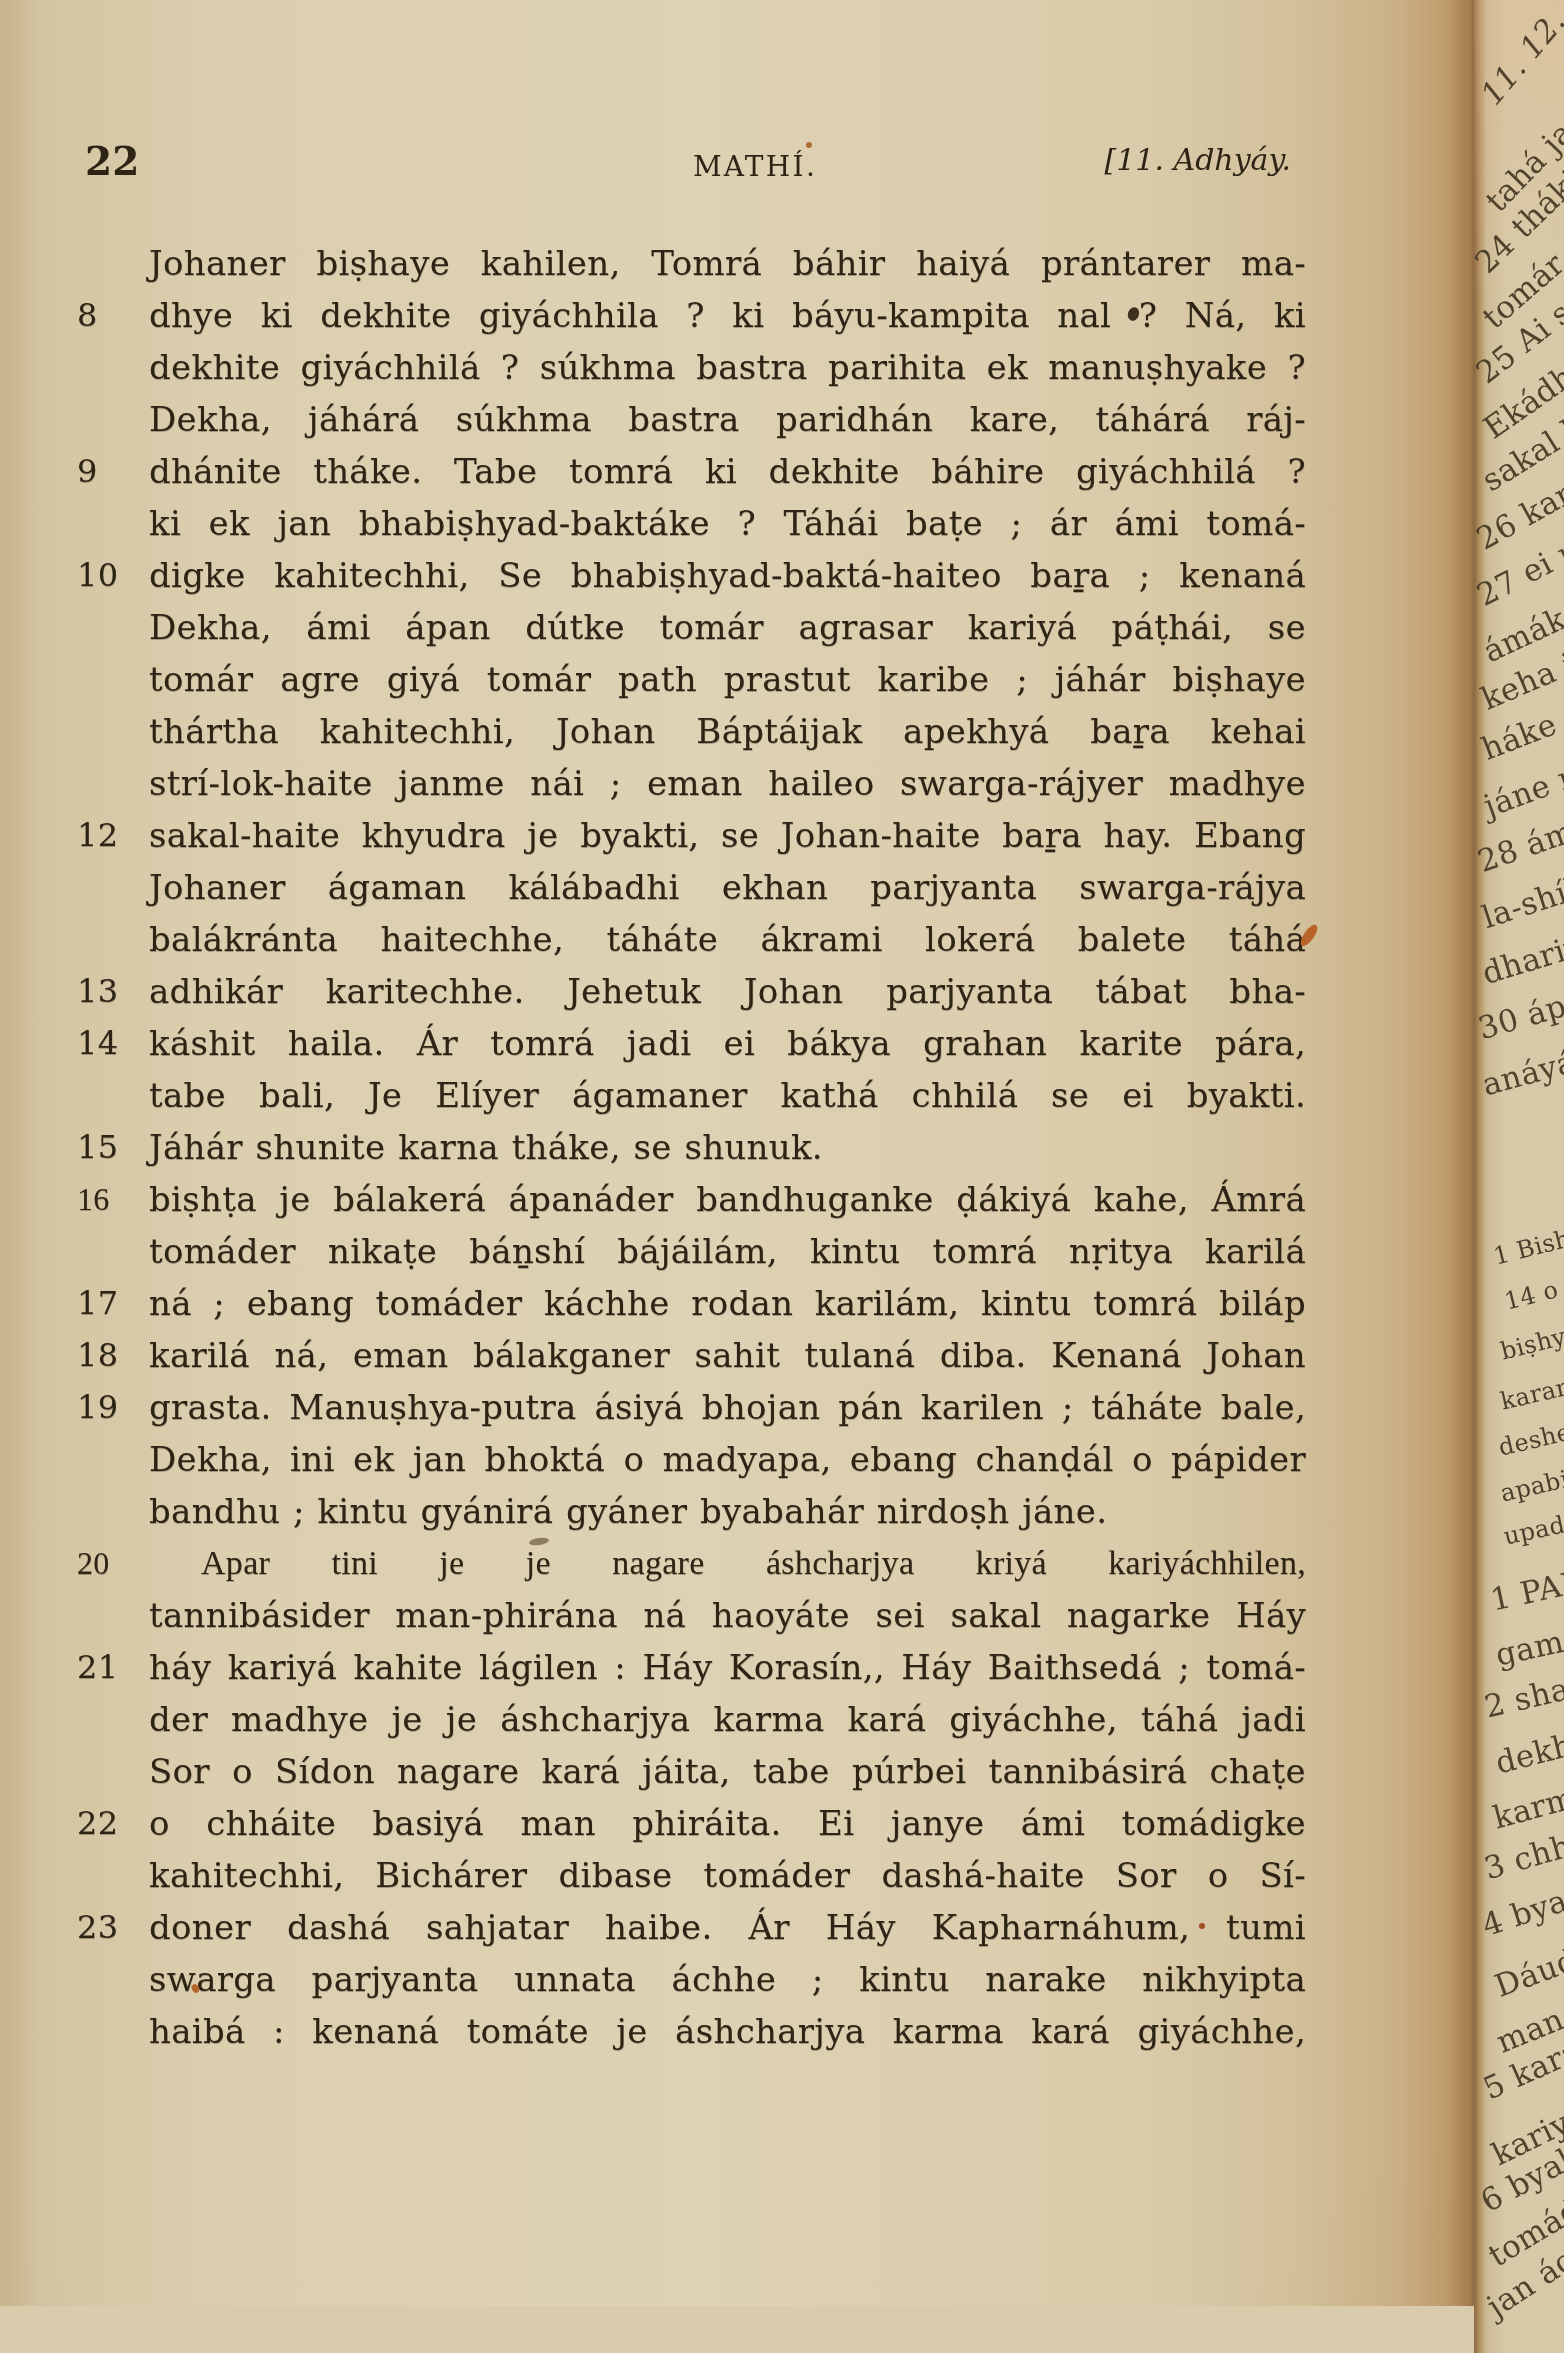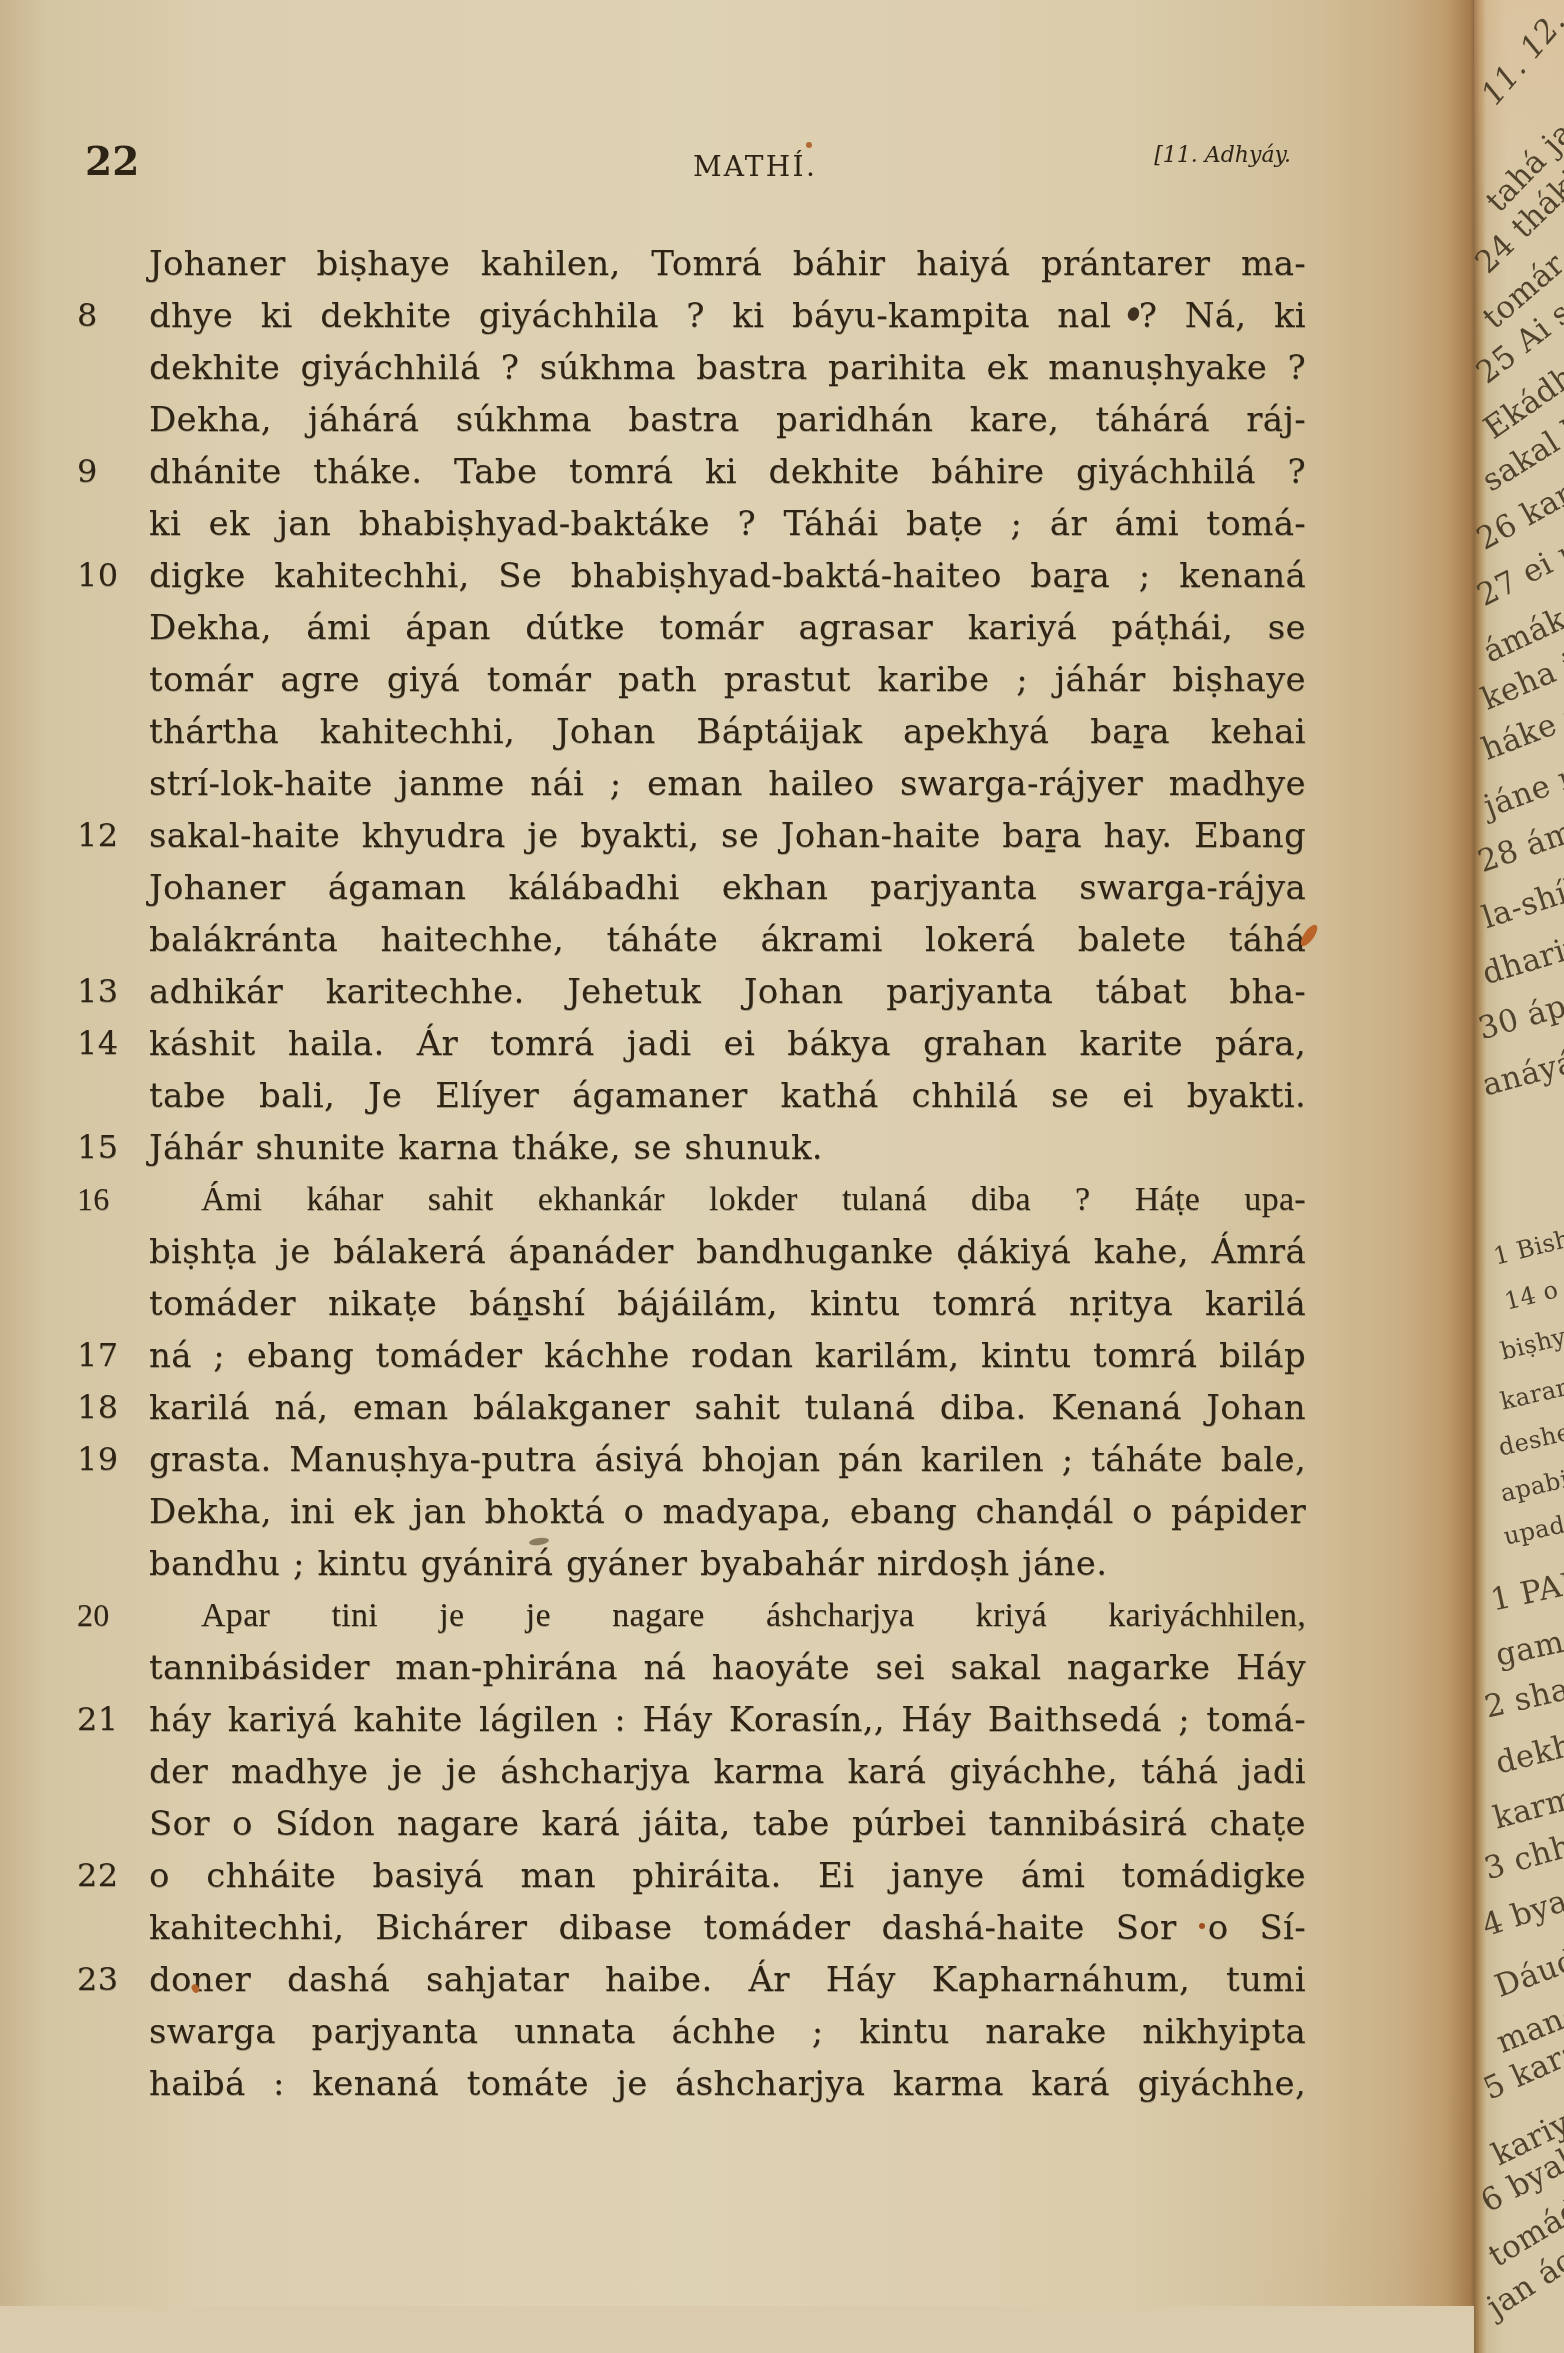--- a/index.html
+++ b/index.html
@@ -18,21 +18,21 @@
   .next-page-edge{
     position:absolute;left:1474px;top:0;width:91px;height:2354px;overflow:hidden;
     background:
       linear-gradient(180deg, rgba(226,180,138,0.30) 0px, rgba(226,180,138,0.12) 203px, rgba(0,0,0,0) 336px),
       linear-gradient(90deg,#8a6740 0px,#b2915f 5.5px,#cdbb96 12.5px,#d8caa9 33px,#d7c9a7 91px);
   }
 
   .page-num{position:absolute;left:85px;top:138px;font-size:39px;font-weight:700;color:#2e2416;}
   .header-center{position:absolute;left:755px;top:150px;transform:translateX(-50%);
     font-size:28px;letter-spacing:2.3px;color:#2e2416;}
-  .header-right{position:absolute;right:183px;top:142px;font-size:22px;font-style:italic;color:#2e2416;}
+  .header-right{position:absolute;right:183px;top:142px;font-size:30px;font-style:italic;color:#2e2416;}
 
   .text-body{
     position:absolute;left:149px;top:237px;width:1157px;
     font-size:34px;line-height:52px;color:#2e2416;
     letter-spacing:0.3px;word-spacing:1.6px;
     text-shadow:0.3px 0.5px 0.5px rgba(46,36,22,0.32);
   }
   .tline{position:relative;width:1157px;box-sizing:border-box;
     text-align:justify;text-align-last:justify;}
   .tline.short{text-align-last:left;}
@@ -68,21 +68,21 @@
         <div class="tline"><span>tomár agre giyá tomár path prastut karibe ; jáhár biṣhaye</span></div>
         <div class="tline"><span>thártha kahitechhi, Johan Báptáijak apekhyá baṟa kehai</span></div>
         <div class="tline"><span>strí-lok-haite janme nái ; eman haileo swarga-rájyer madhye</span></div>
         <div class="tline"><span class="vnum">12</span><span>sakal-haite khyudra je byakti, se Johan-haite baṟa hay. Ebang</span></div>
         <div class="tline"><span>Johaner ágaman kálábadhi ekhan parjyanta swarga-rájya</span></div>
         <div class="tline"><span>balákránta haitechhe, táháte ákrami lokerá balete táhá</span></div>
         <div class="tline"><span class="vnum">13</span><span>adhikár karitechhe. Jehetuk Johan parjyanta tábat bha-</span></div>
         <div class="tline"><span class="vnum">14</span><span>káshit haila. Ár tomrá jadi ei bákya grahan karite pára,</span></div>
         <div class="tline"><span>tabe bali, Je Elíyer ágamaner kathá chhilá se ei byakti.</span></div>
         <div class="tline short"><span class="vnum">15</span><span>Jáhár shunite karna tháke, se shunuk.</span></div>
-        <div class="tline indent"><span class="vnum">16</span><span>Ámi káhar sahit ekhankár lokder tulaná diba ? Háṭe upa-</span></div>
+        <div class="tline indent"><span class="vnum">16</span></div>
         <div class="tline"><span>biṣhṭa je bálakerá ápanáder bandhuganke ḍákiyá kahe, Ámrá</span></div>
         <div class="tline"><span>tomáder nikaṭe báṉshí bájáilám, kintu tomrá nṛitya karilá</span></div>
         <div class="tline"><span class="vnum">17</span><span>ná ; ebang tomáder káchhe rodan karilám, kintu tomrá biláp</span></div>
         <div class="tline"><span class="vnum">18</span><span>karilá ná, eman bálakganer sahit tulaná diba. Kenaná Johan</span></div>
         <div class="tline"><span class="vnum">19</span><span>grasta. Manuṣhya-putra ásiyá bhojan pán karilen ; táháte bale,</span></div>
         <div class="tline"><span>Dekha, ini ek jan bhoktá o madyapa, ebang chanḍál o pápider</span></div>
         <div class="tline short"><span>bandhu ; kintu gyánirá gyáner byabahár nirdoṣh jáne.</span></div>
         <div class="tline indent"><span class="vnum">20</span><span>Apar tini je je nagare áshcharjya kriyá kariyáchhilen,</span></div>
         <div class="tline"><span>tannibásider man-phirána ná haoyáte sei sakal nagarke Háy</span></div>
         <div class="tline"><span class="vnum">21</span><span>háy kariyá kahite lágilen : Háy Korasín,, Háy Baithsedá ; tomá-</span></div>

